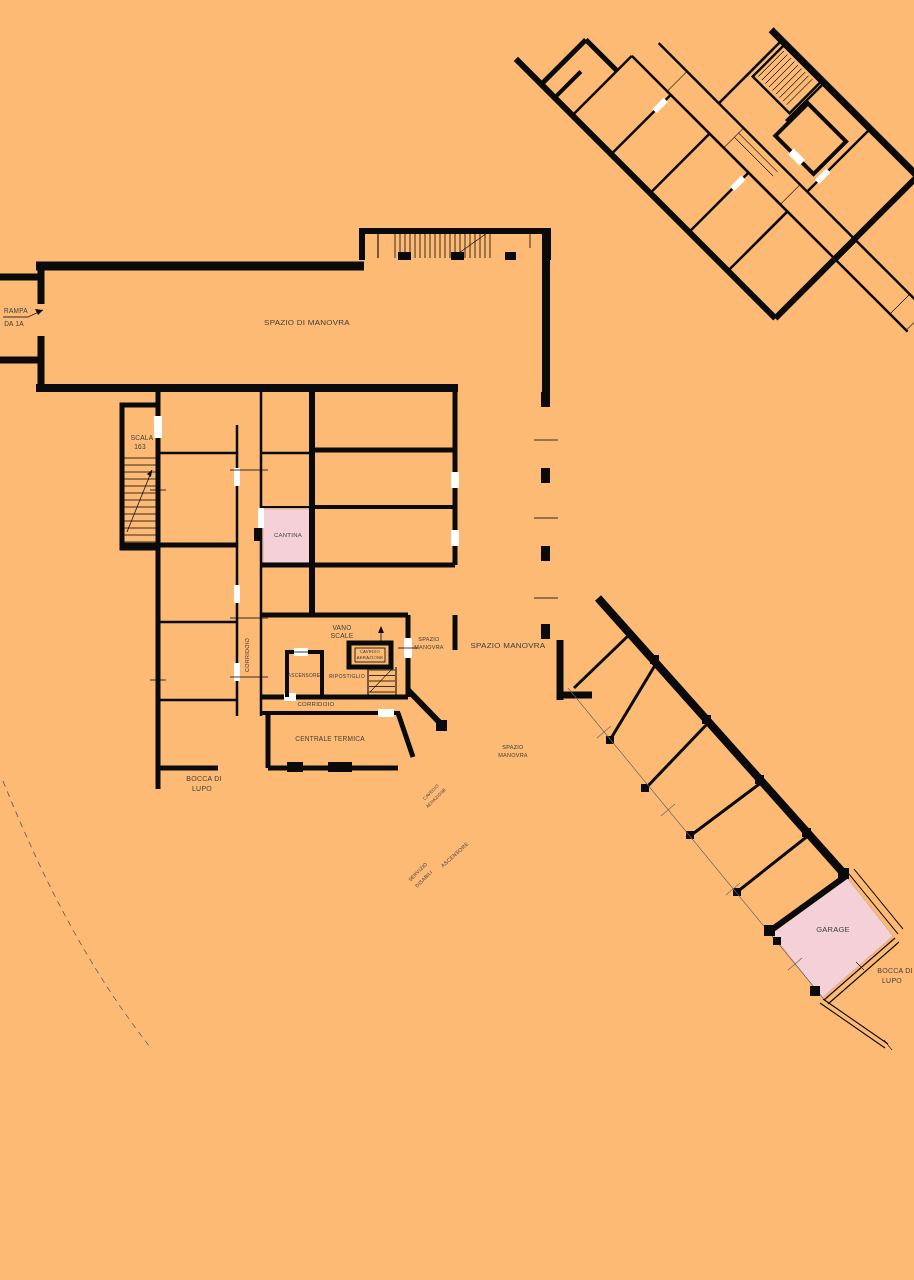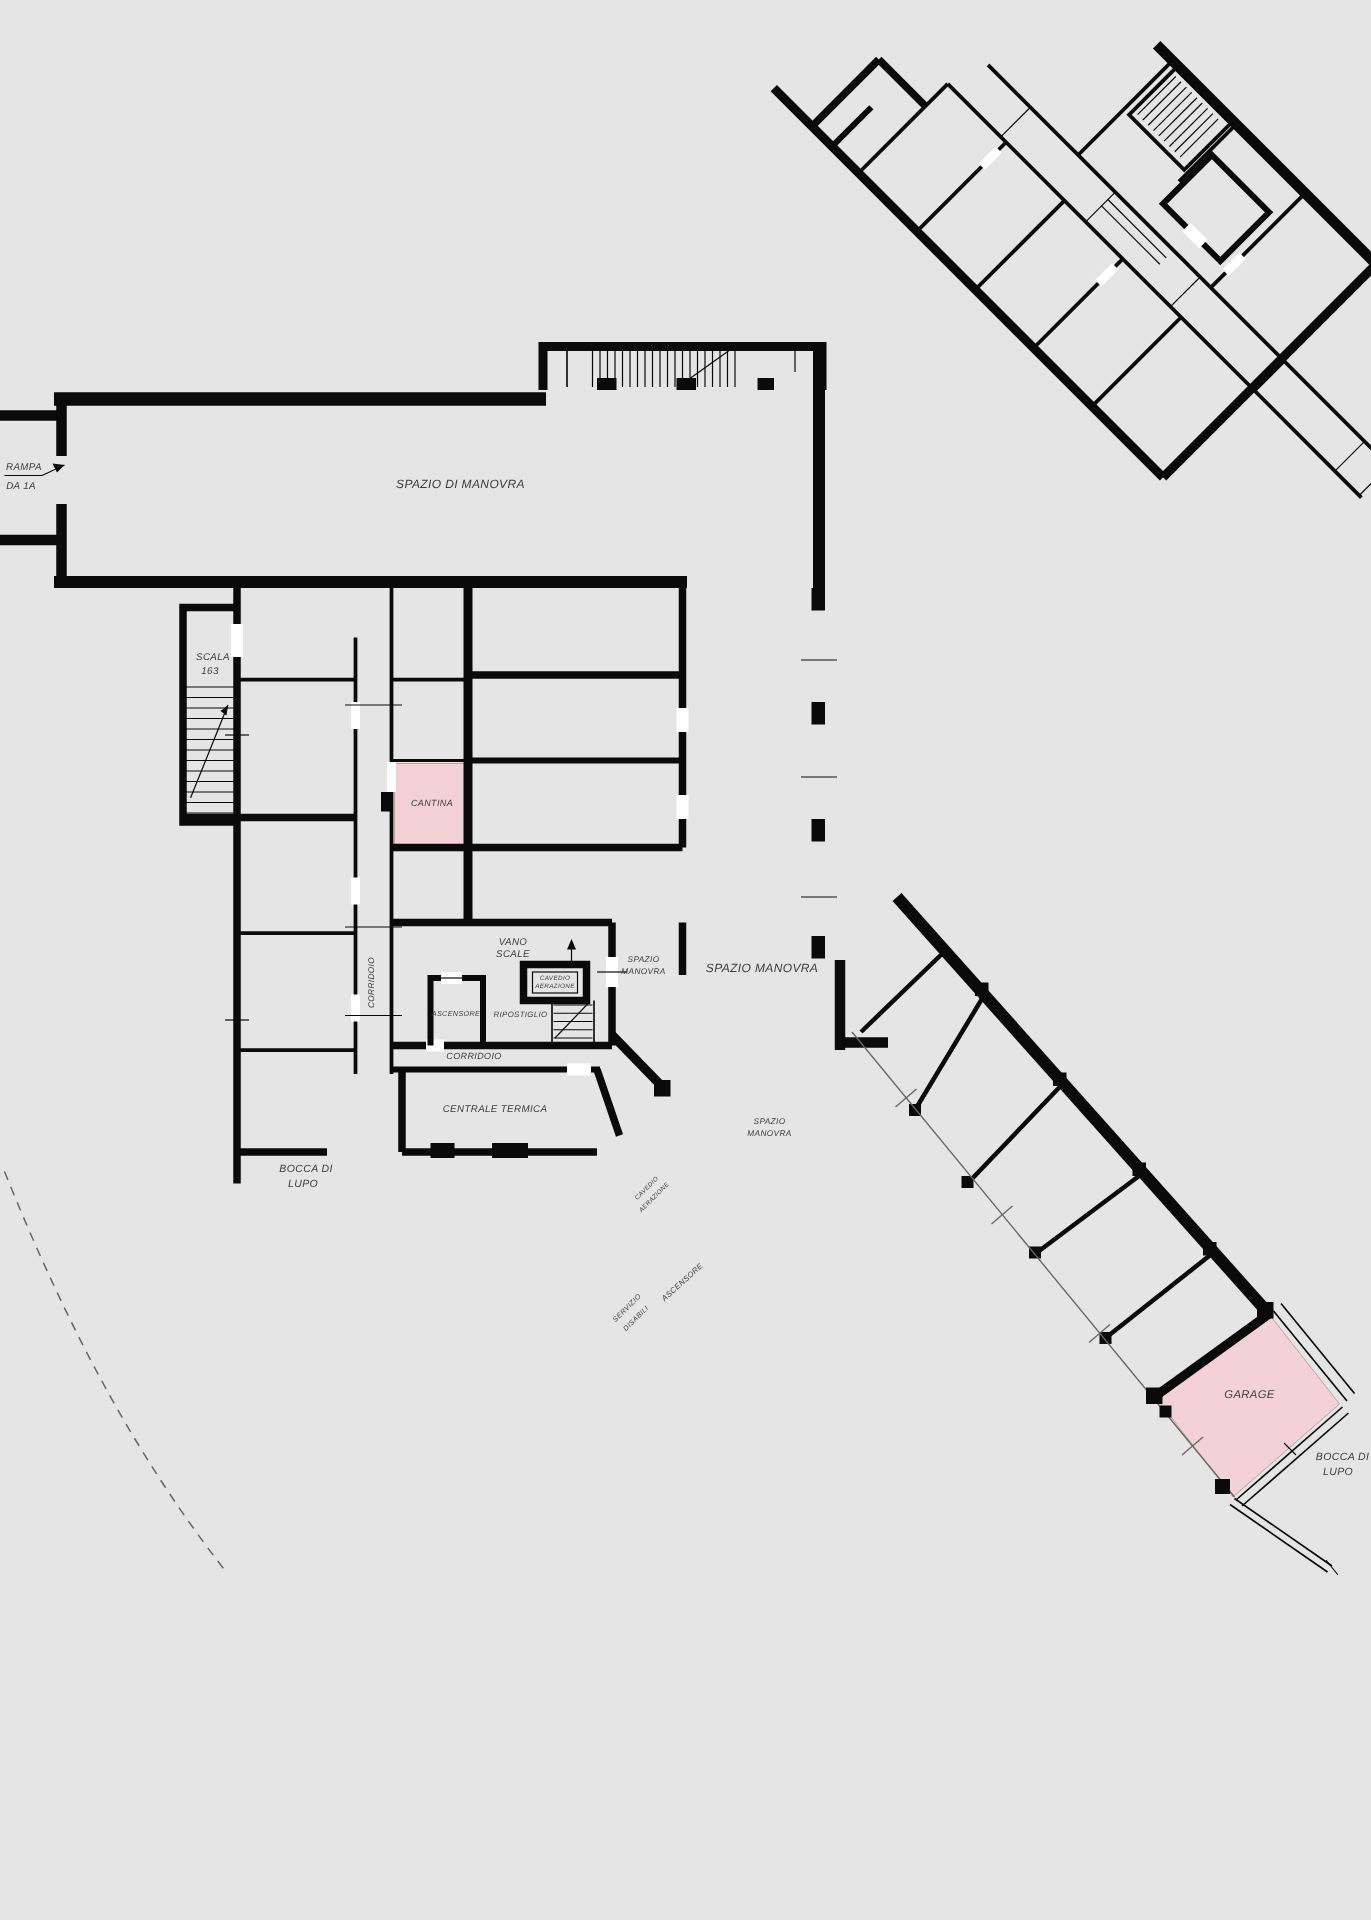--- a/index.html
+++ b/index.html
@@ -1,18 +1,18 @@
 <!DOCTYPE html>
 <html style="--wall: #0a0a0a; --pink: #f4d0d7; --boundary: #666666; --label: #3c3c3c;"><head>
 <meta charset="utf-8">
 <title>Planimetria</title>
 <style>
   html,body{margin:0;padding:0;background:#fff;}
-  .plan-wrap{position:relative;width:914px;height:1280px;background:#e5e5e5;overflow:hidden;
-             font-family:"Liberation Sans", sans-serif;font-style:italic;}
+  .plan-wrap{position:relative;width:914px;height:1280px;background:#fdba74;overflow:hidden;
+             font-family:"Liberation Sans", sans-serif;}
   svg{display:block;}
   .w{stroke:var(--wall,#0a0a0a);fill:none;stroke-linecap:butt;}
   .s9{stroke-width:9}.s8{stroke-width:8}.s7{stroke-width:7}.s6{stroke-width:6}
   .s5{stroke-width:5}.s4{stroke-width:4}.s3{stroke-width:3}.s25{stroke-width:2.5}
   .s2{stroke-width:2}.s1{stroke-width:1.1}.s08{stroke-width:0.8}
   .thin{stroke:var(--boundary,#666);fill:none;stroke-width:0.9}
   .blk{fill:var(--wall,#0a0a0a);stroke:none}
   .gap{fill:#fff;stroke:none}
   .hl{fill:var(--pink,#f4d0d7);stroke:#b99aa2;stroke-width:0.6}
   .dash{stroke:var(--boundary,#555);stroke-width:1;fill:none;stroke-dasharray:6 5}

